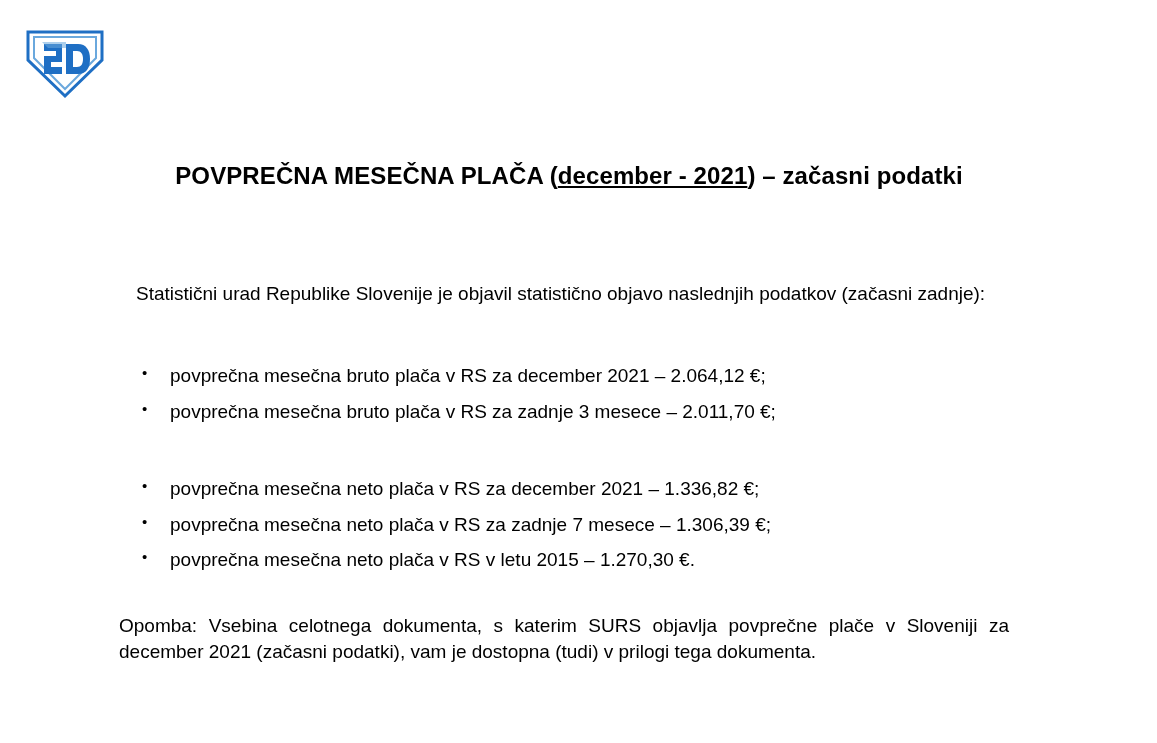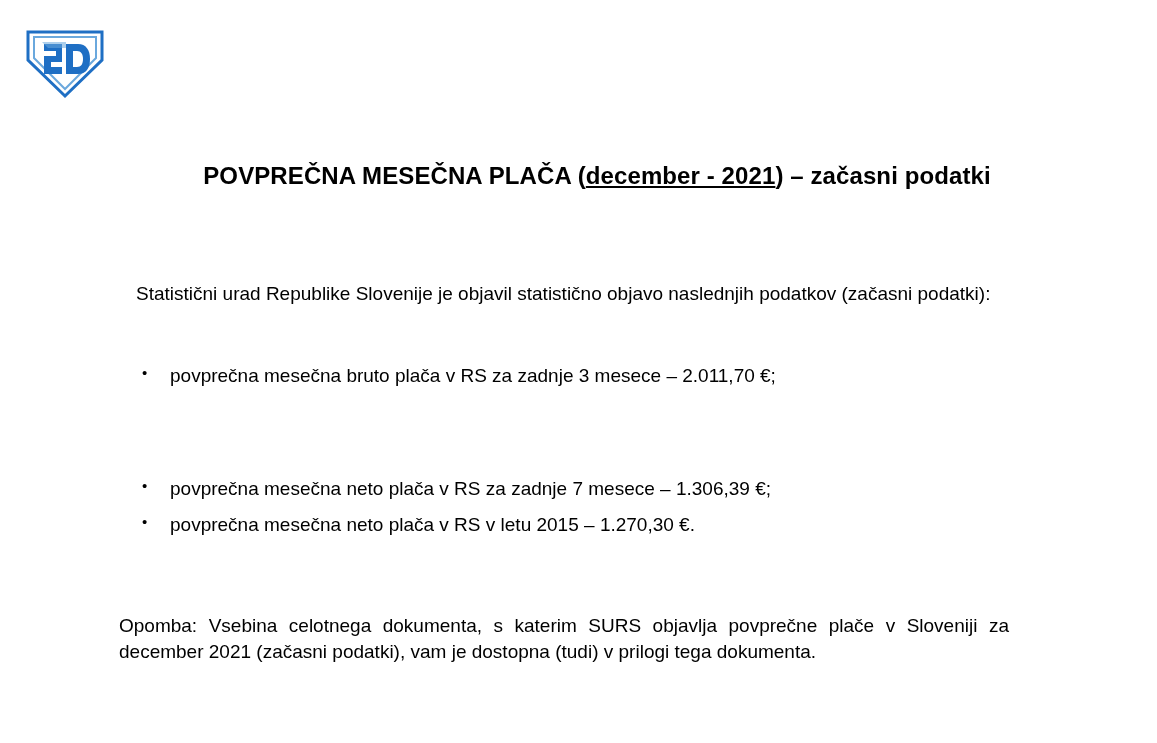--- a/index.html
+++ b/index.html
@@ -22,21 +22,21 @@
   }
   .logo {
     position: absolute;
     left: 22px;
     top: 24px;
     width: 86px;
     height: 78px;
   }
   .doc-title {
     position: absolute;
-    left: 152px;
+    left: 124px;
     top: 160px;
     width: 890px;
     text-align: center;
     font-size: 24px;
     font-weight: bold;
     line-height: 1.36;
     letter-spacing: 0.1px;
   }
   .doc-title .u {
     text-decoration: underline;
@@ -98,26 +98,28 @@
       <path d="M22 20 L22 27 L34 27 L34 32 L22 32 L22 50 L40 50 L40 43 L29 43 L29 38 L40 38 L40 20 Z" fill="#1f6fc4"></path>
       <path d="M44 20 L44 50 L56 50 C64 50 68 44 68 35 C68 26 64 20 56 20 Z M51 27 L55 27 C59 27 61 30 61 35 C61 40 59 43 55 43 L51 43 Z" fill="#1f6fc4"></path>
       <path d="M20 18 L44 18 L44 24 L26 24 Z" fill="#6aa8dd" opacity="0.55"></path>
     </svg>
   </div>
 
   <div class="doc-title">
     <span>POVPREČNA MESEČNA PLAČA (</span><span class="u">december - 2021</span><span>) – začasni podatki</span>
   </div>
 
-  <div class="intro">Statistični urad Republike Slovenije je objavil statistično objavo naslednjih podatkov (začasni podatki):</div>
+  <div class="intro">Statistični urad Republike Slovenije je objavil statistično objavo naslednjih podatkov (začasni zadnje):</div>
 
   <ul class="bullets group-1">
+    <li>povprečna mesečna bruto plača v RS za december 2021 – 2.064,12 €;</li>
     <li>povprečna mesečna bruto plača v RS za zadnje 3 mesece – 2.011,70 €;</li>
   </ul>
 
   <ul class="bullets group-2">
+    <li>povprečna mesečna neto plača v RS za december 2021 – 1.336,82 €;</li>
     <li>povprečna mesečna neto plača v RS za zadnje 7 mesece – 1.306,39 €;</li>
     <li>povprečna mesečna neto plača v RS v letu 2015 – 1.270,30 €.</li>
   </ul>
 
   <div class="note">Opomba: Vsebina celotnega dokumenta, s katerim SURS objavlja povprečne plače v Sloveniji za december 2021 (začasni podatki), vam je dostopna (tudi) v prilogi tega dokumenta.</div>
 
 </div>
 
 </body></html>

